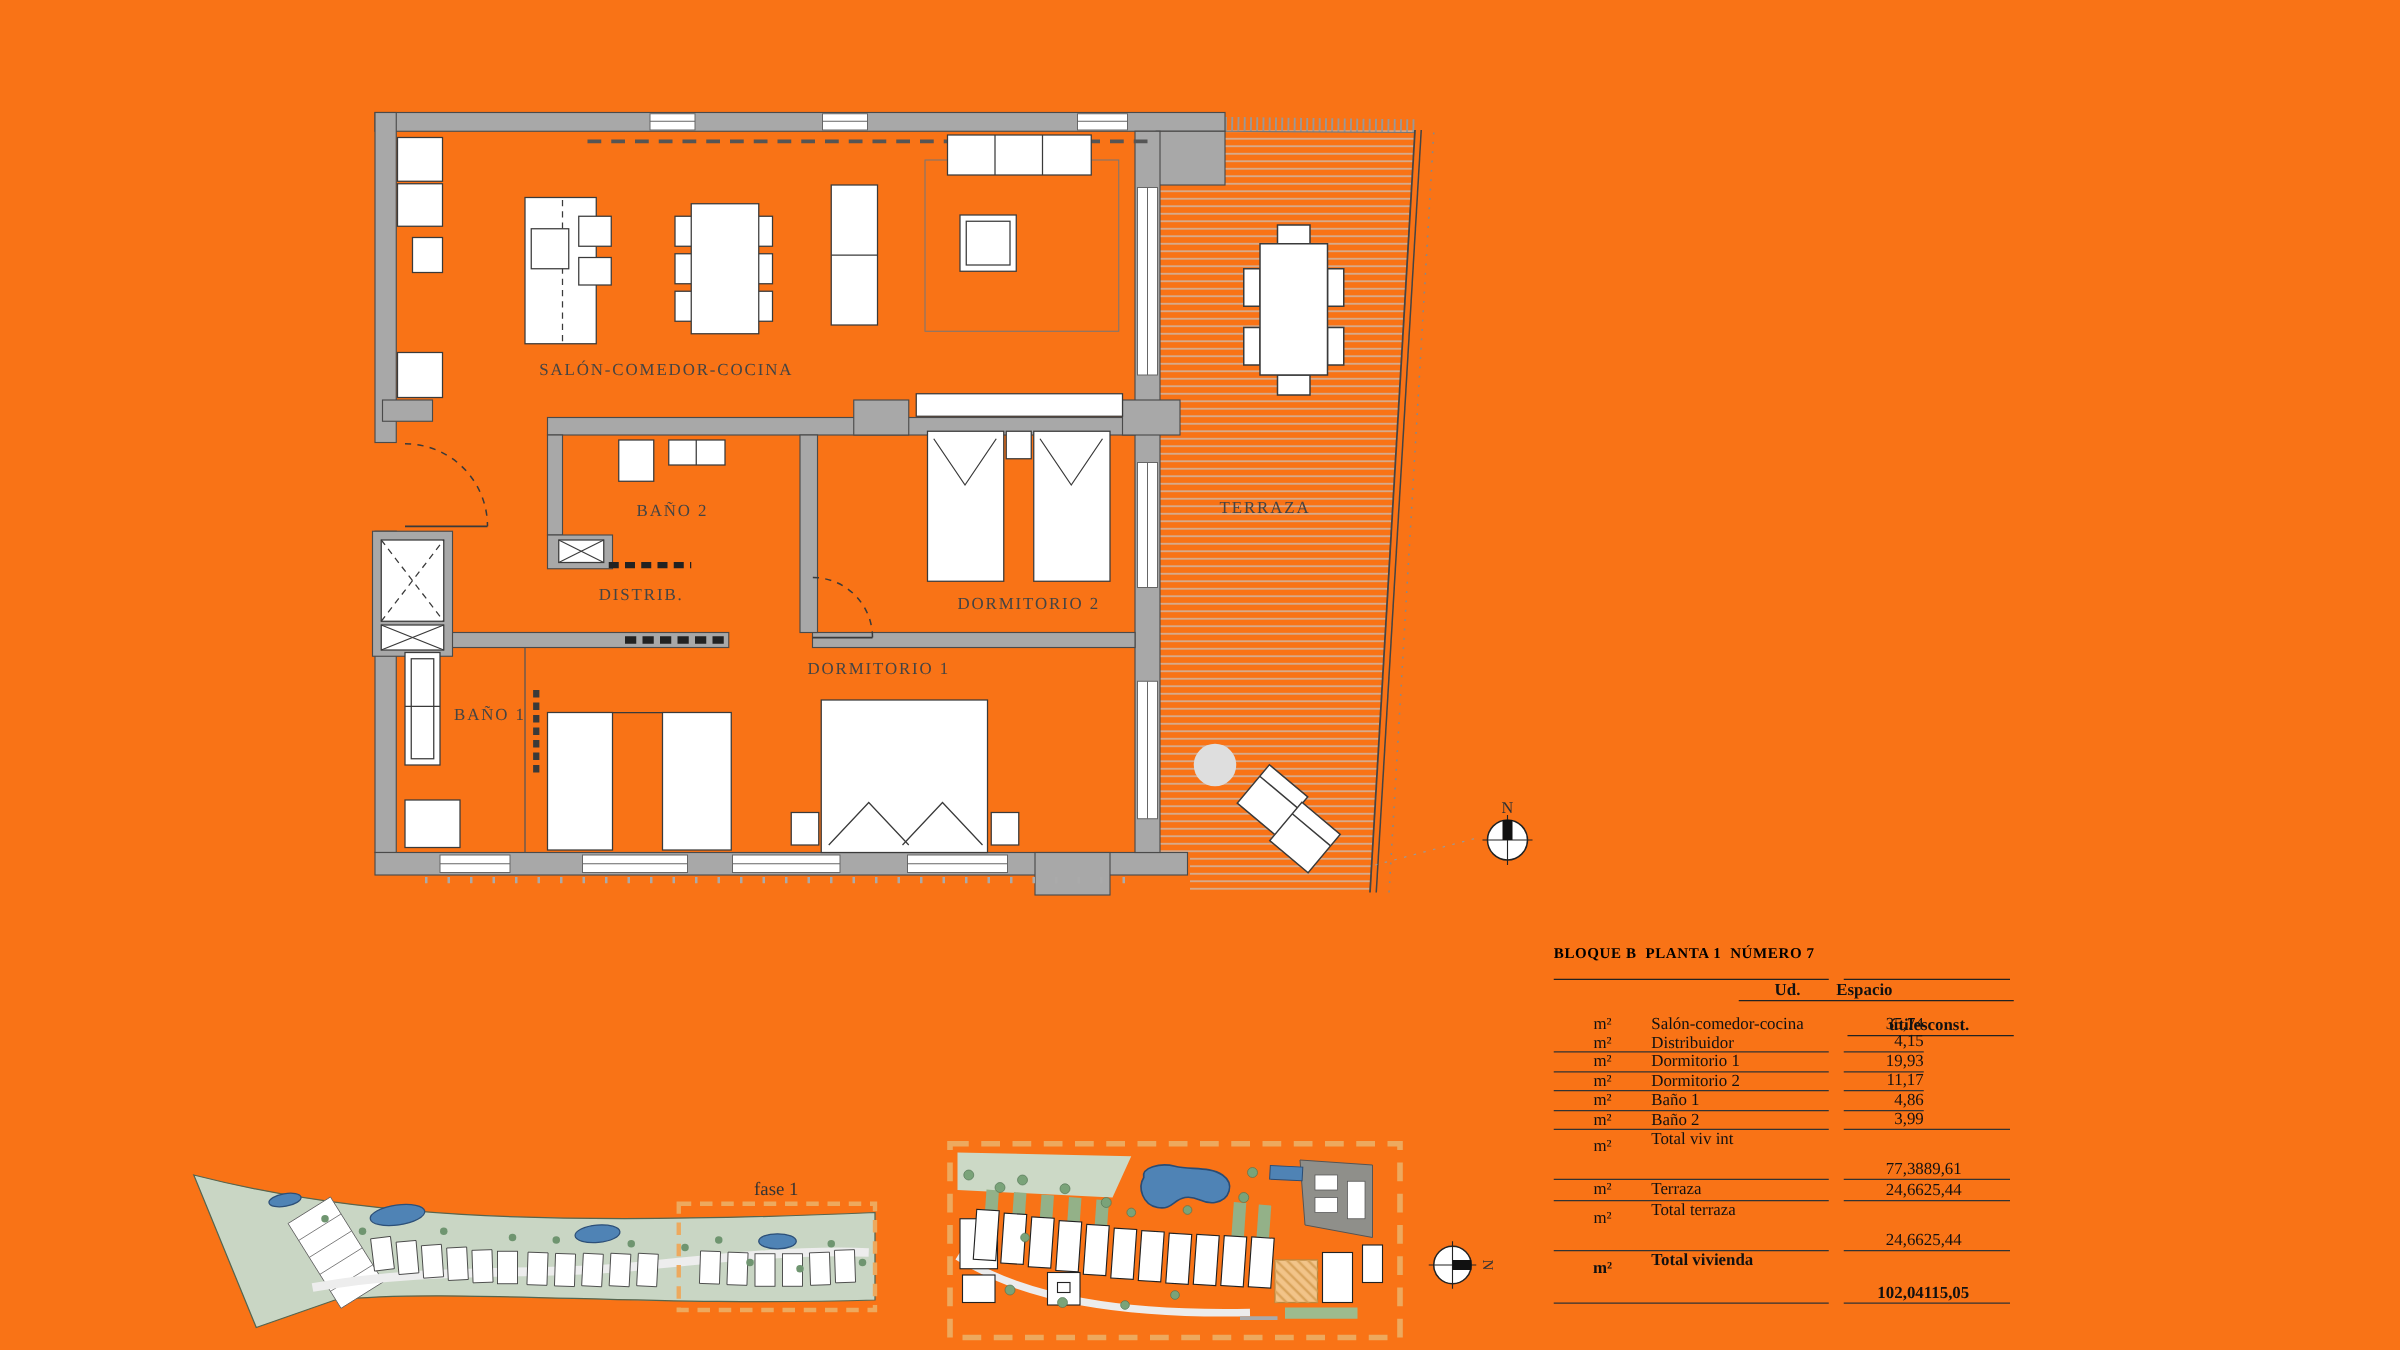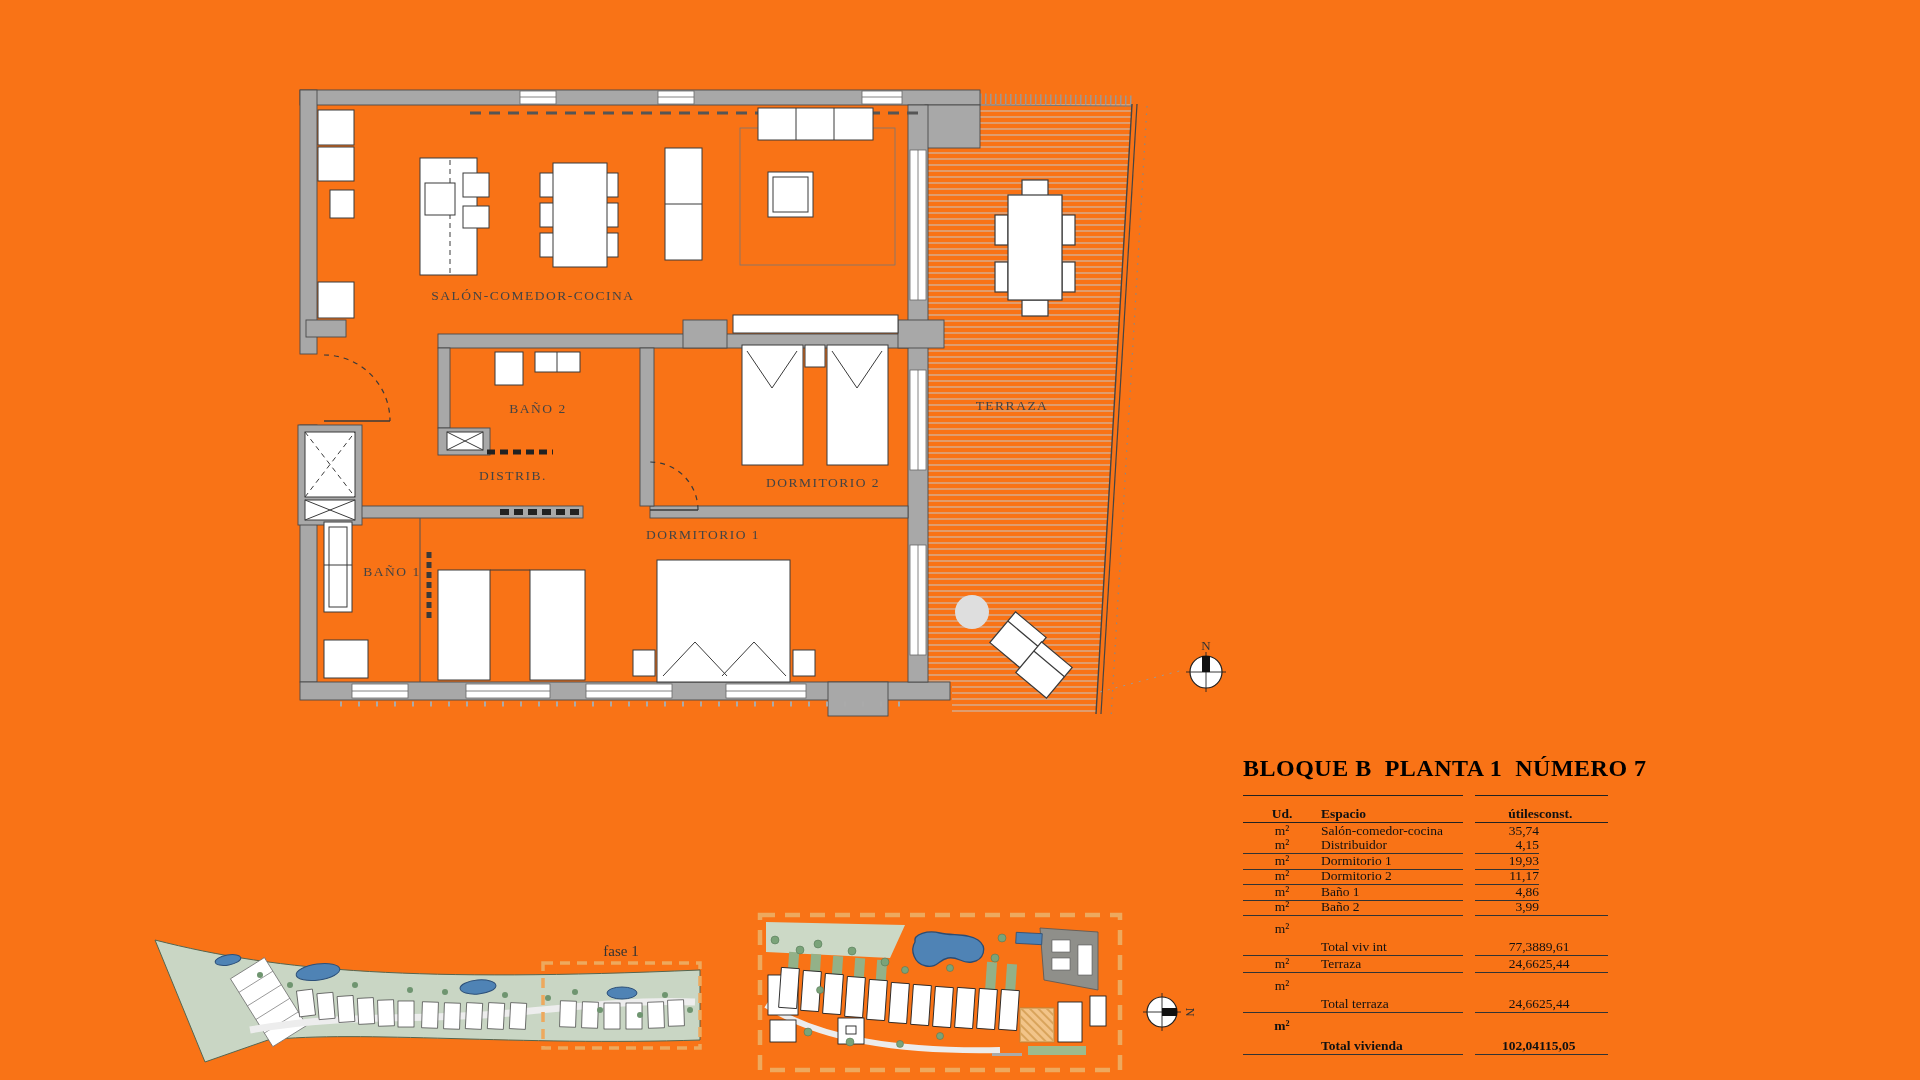--- a/index.html
+++ b/index.html
@@ -2,34 +2,34 @@
 <html><head>
 <meta charset="utf-8">
 <style>
   html,body{margin:0;padding:0;background:#fff;}
   #stage{position:relative;width:1920px;height:1080px;background:#f97316;overflow:hidden;
          font-family:Liberation Serif, serif;color:#222;padding-left:36px;}
   #plan-svg{position:absolute;left:0;top:0;}
 
   
   .summary{position:absolute;left:1243px;top:755px;width:368px;font-size:13.5px;color:#111;}
-  .s-title{font-size:24px;font-weight:bold;letter-spacing:.5px;white-space:pre;color:#000;}
+  .s-title{font-size:12px;font-weight:bold;letter-spacing:.5px;white-space:pre;color:#000;}
   .title-rule{display:flex;margin-top:13px;}
   .title-rule .rl{width:220px;border-top:1.6px solid #222;}
   .title-rule .gap{width:12px;}
   .title-rule .rr{width:133px;border-top:1.6px solid #222;}
   .trow{display:flex;align-items:flex-end;}
-  .lseg{display:flex;width:220px;align-items:flex-end;}
+  .lseg{display:flex;width:220px;}
   .gapc{width:12px;}
   .rseg{display:flex;width:133px;justify-content:flex-end;align-items:flex-end;}
   .c-ud{width:78px;text-align:center;}
   .c-esp{width:142px;text-align:left;}
   .c-ut{width:64px;text-align:right;}
   .c-ct{width:69px;text-align:left;}
-  .thead{height:27px;font-weight:bold;}
+  .thead{height:27px;font-weight:bold;flex-direction:column;}
   .thead .lseg,.thead .rseg{border-bottom:1.4px solid #222;height:27px;align-items:flex-end;}
   .thead .c-ut{font-weight:bold;margin-top:27px;}
   .r{height:15.5px;}
   .r .lseg,.r .rseg{height:15.5px;}
   .b-left .lseg{border-bottom:1.2px solid #333;}
   .b-ut .c-ut{border-bottom:1.2px solid #333;}
   .b-full .lseg,.b-full .rseg{border-bottom:1.2px solid #333;}
   .tall{height:40px;}
   .tall .lseg,.tall .rseg{height:40px;}
   .tall .c-ud{align-self:flex-start;padding-top:6px;}

